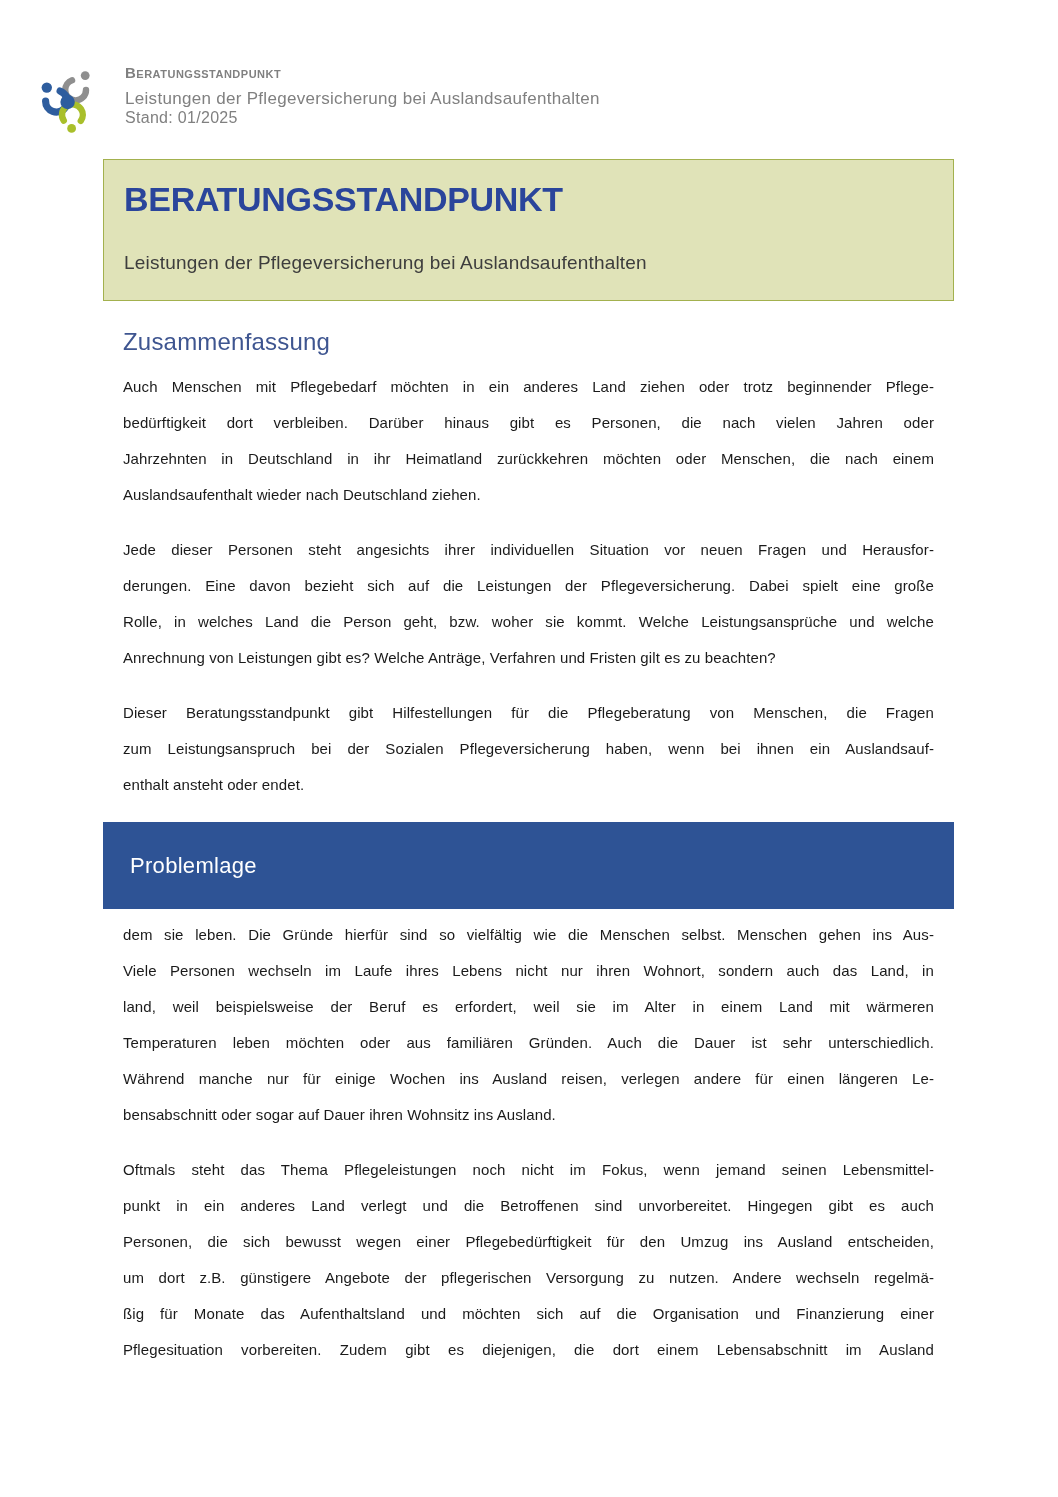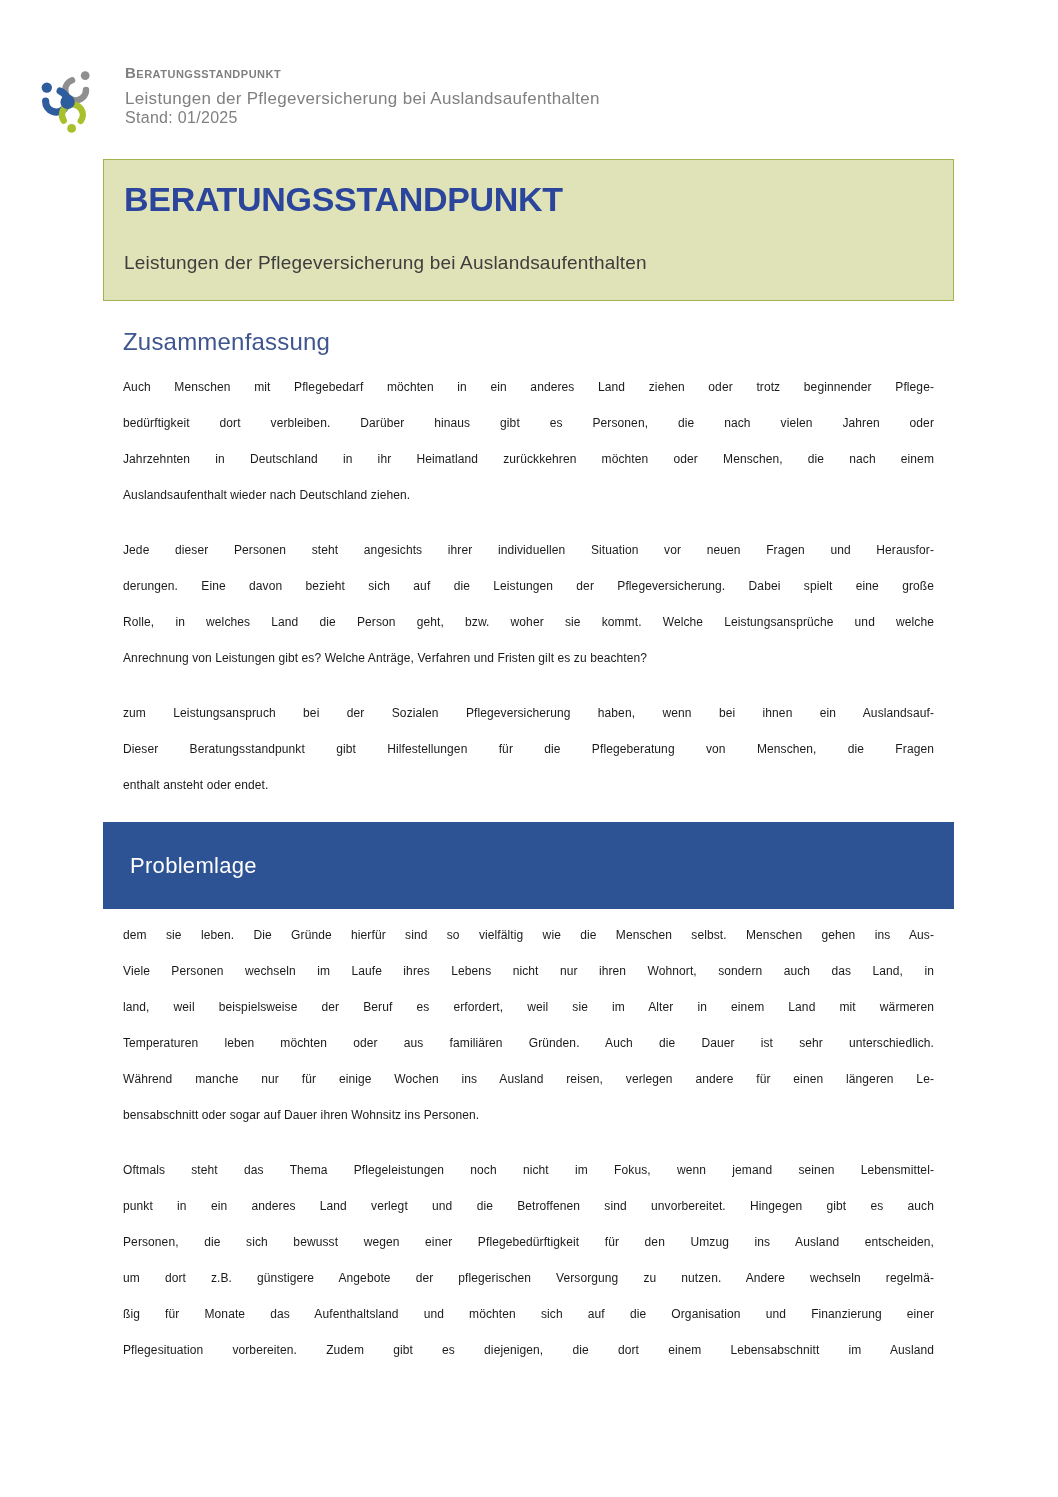--- a/index.html
+++ b/index.html
@@ -72,21 +72,21 @@
   }
   h2.section-heading{
     margin:27px 20px 13px 20px;
     font-size:24px;font-weight:normal;
     color:var(--heading-blue);
     letter-spacing:.2px;
   }
   .text-col{margin:0 20px;width:811px;}
   .para{margin-bottom:19px;}
   .line{
-    font-size:12px;line-height:36px;
+    font-size:15px;line-height:36px;
     text-align:justify;
     letter-spacing:.1px;
     white-space:nowrap;
   }
   .line.jfull{text-align-last:justify;white-space:normal;}
   .section-banner{
     width:100%;height:87px;
     background:var(--section-banner-bg);
     display:flex;align-items:center;
     padding:10px 0 10px 27px;
@@ -139,38 +139,38 @@
           <div class="line jfull">Jahrzehnten in Deutschland in ihr Heimatland zurückkehren möchten oder Menschen, die nach einem</div>
           <div class="line">Auslandsaufenthalt wieder nach Deutschland ziehen.</div>
         </div>
       <div class="para">
           <div class="line jfull">Jede dieser Personen steht angesichts ihrer individuellen Situation vor neuen Fragen und Herausfor-</div>
           <div class="line jfull">derungen. Eine davon bezieht sich auf die Leistungen der Pflegeversicherung. Dabei spielt eine große</div>
           <div class="line jfull">Rolle, in welches Land die Person geht, bzw. woher sie kommt. Welche Leistungsansprüche und welche</div>
           <div class="line">Anrechnung von Leistungen gibt es? Welche Anträge, Verfahren und Fristen gilt es zu beachten?</div>
         </div>
       <div class="para">
+          <div class="line jfull">Dieser Beratungsstandpunkt gibt Hilfestellungen für die Pflegeberatung von Menschen, die Fragen</div>
           <div class="line jfull">zum Leistungsanspruch bei der Sozialen Pflegeversicherung haben, wenn bei ihnen ein Auslandsauf-</div>
-          <div class="line jfull">Dieser Beratungsstandpunkt gibt Hilfestellungen für die Pflegeberatung von Menschen, die Fragen</div>
           <div class="line">enthalt ansteht oder endet.</div>
         </div>
     </div>
 
     <div class="section-banner">
       <span class="sb-label">Problemlage</span>
     </div>
 
     <div class="text-col after-banner">
       <div class="para">
           <div class="line jfull">dem sie leben. Die Gründe hierfür sind so vielfältig wie die Menschen selbst. Menschen gehen ins Aus-</div>
           <div class="line jfull">Viele Personen wechseln im Laufe ihres Lebens nicht nur ihren Wohnort, sondern auch das Land, in</div>
           <div class="line jfull">land, weil beispielsweise der Beruf es erfordert, weil sie im Alter in einem Land mit wärmeren</div>
           <div class="line jfull">Temperaturen leben möchten oder aus familiären Gründen. Auch die Dauer ist sehr unterschiedlich.</div>
           <div class="line jfull">Während manche nur für einige Wochen ins Ausland reisen, verlegen andere für einen längeren Le-</div>
-          <div class="line">bensabschnitt oder sogar auf Dauer ihren Wohnsitz ins Personen.</div>
+          <div class="line">bensabschnitt oder sogar auf Dauer ihren Wohnsitz ins Ausland.</div>
         </div>
       <div class="para">
           <div class="line jfull">Oftmals steht das Thema Pflegeleistungen noch nicht im Fokus, wenn jemand seinen Lebensmittel-</div>
           <div class="line jfull">punkt in ein anderes Land verlegt und die Betroffenen sind unvorbereitet. Hingegen gibt es auch</div>
           <div class="line jfull">Personen, die sich bewusst wegen einer Pflegebedürftigkeit für den Umzug ins Ausland entscheiden,</div>
           <div class="line jfull">um dort z.B. günstigere Angebote der pflegerischen Versorgung zu nutzen. Andere wechseln regelmä-</div>
           <div class="line jfull">ßig für Monate das Aufenthaltsland und möchten sich auf die Organisation und Finanzierung einer</div>
           <div class="line jfull">Pflegesituation vorbereiten. Zudem gibt es diejenigen, die dort einem Lebensabschnitt im Ausland</div>
         </div>
     </div>

